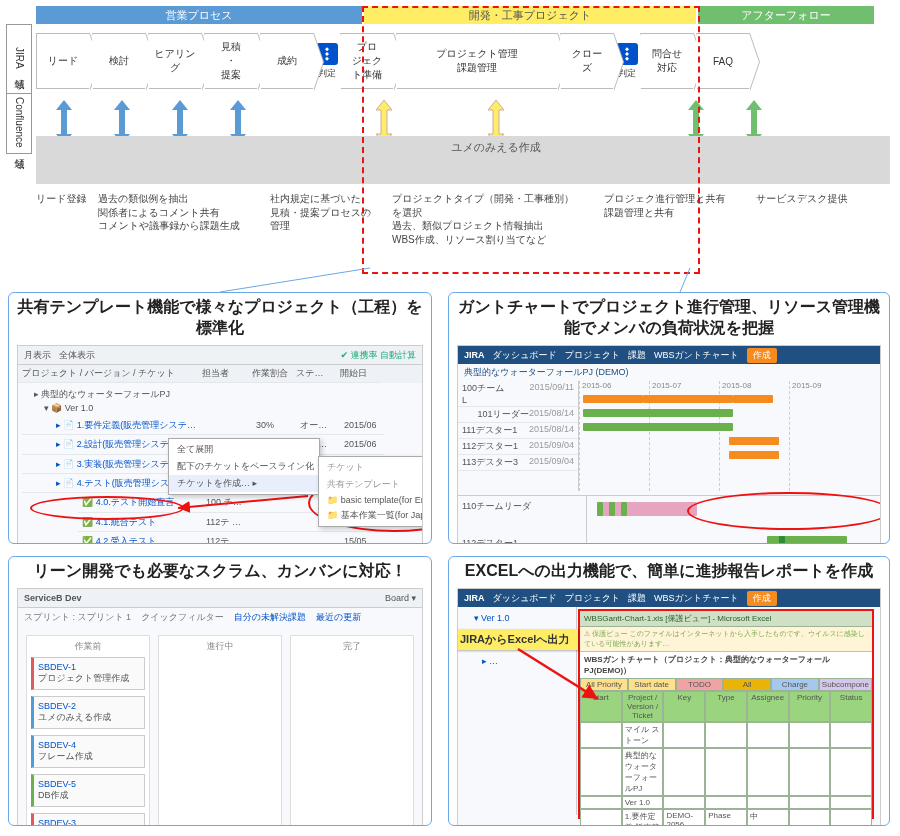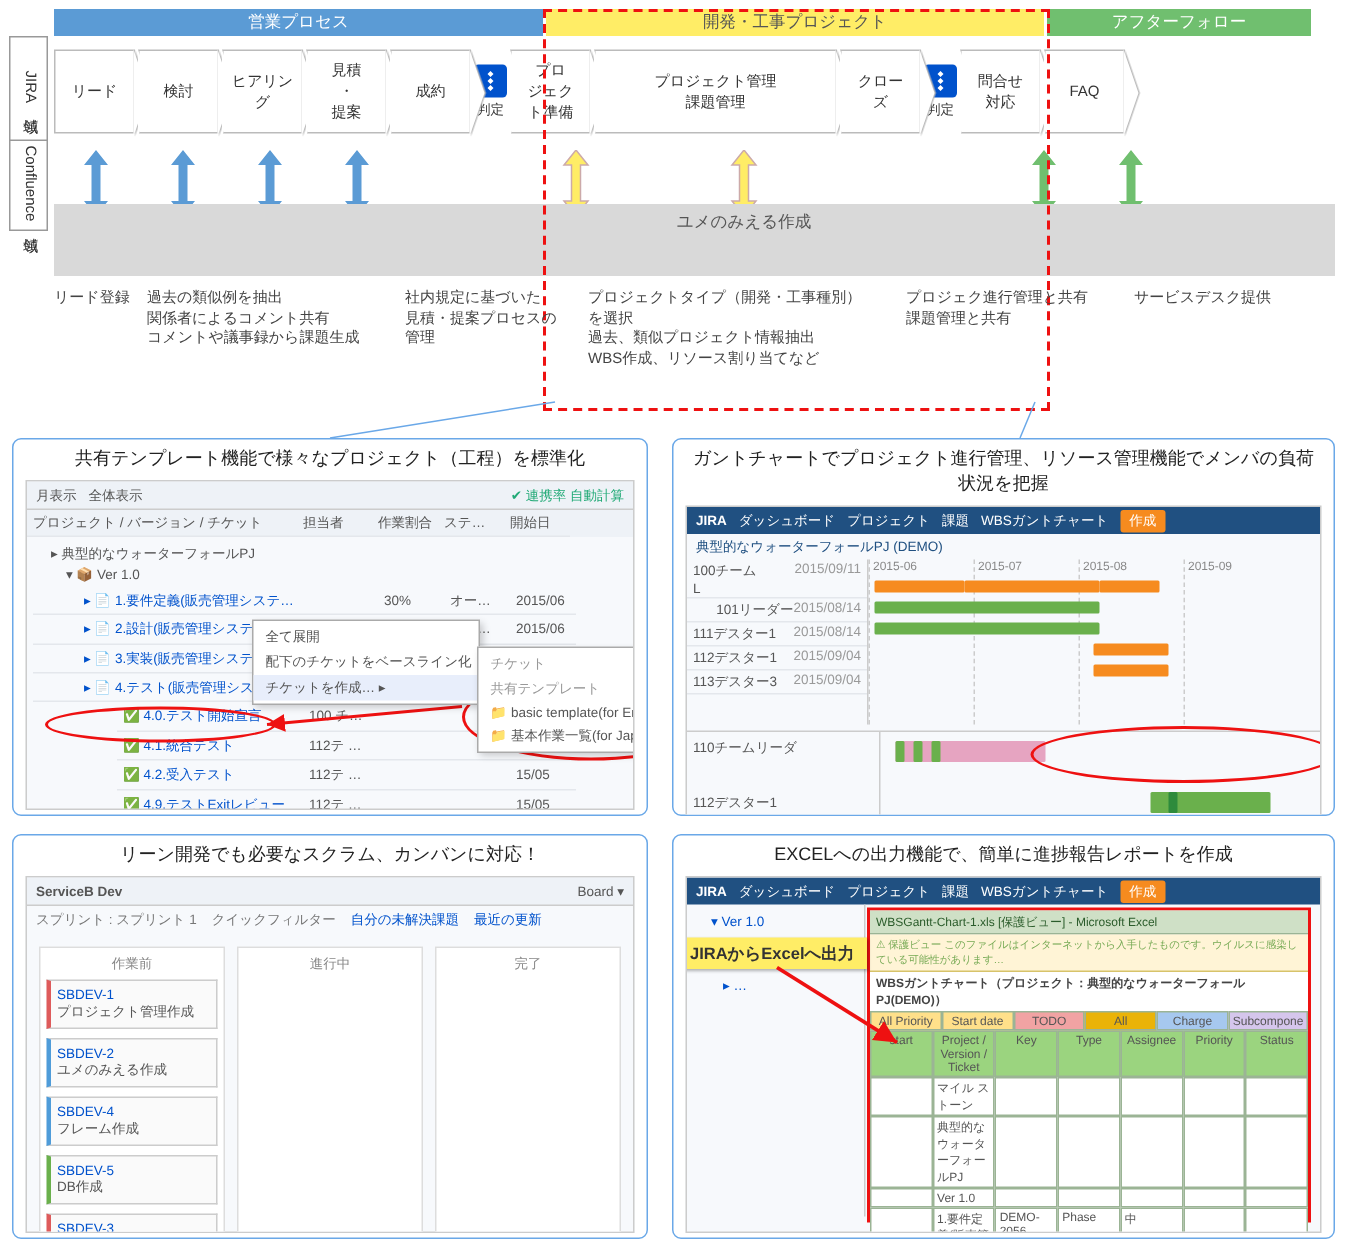--- a/index.html
+++ b/index.html
@@ -30,21 +30,21 @@
 .ud-arrow svg{width:26px;height:44px}
 .arrow-slot{display:flex;justify-content:center;align-items:center}
 .knowledge-band{position:absolute;left:30px;top:130px;width:854px;height:48px;background:#d9d9d9}
 .kn-label{position:absolute;left:390px;top:134px;width:200px;text-align:center;font-size:11px;color:#555}
 .notes{position:absolute;left:30px;top:186px;width:854px;font-size:10px;color:#444;display:flex;gap:12px}
 .notes div{line-height:1.35}
 .red-box{position:absolute;border:2.5px dashed #e11;box-sizing:border-box;pointer-events:none}
 .rb-top{left:356px;top:0;width:338px;height:268px}
 
 .panel{position:absolute;border:1.5px solid #6aa8e8;border-radius:6px;box-sizing:border-box;background:#fff;overflow:hidden}
-.panel h3{margin:4px 8px 6px;font-size:12px;font-weight:normal;color:#222;text-align:center}
+.panel h3{margin:4px 8px 6px;font-size:16px;font-weight:bold;color:#222;text-align:center}
 .p1{left:8px;top:292px;width:424px;height:252px}
 .p2{left:448px;top:292px;width:442px;height:252px}
 .p3{left:8px;top:556px;width:424px;height:270px}
 .p4{left:448px;top:556px;width:442px;height:270px}
 
 .app{margin:0 8px 8px;border:1px solid #ccc;height:calc(100% - 30px);box-sizing:border-box;background:#f7f9fc;position:relative;font-size:9px;color:#555;overflow:hidden}
 .app-header{height:18px;background:#205081;color:#fff;display:flex;align-items:center;gap:8px;padding:0 6px;font-size:9px}
 .app-header.light{background:#eef2f7;color:#555;border-bottom:1px solid #ccc}
 .btn-orange{background:#f68b1f;color:#fff;padding:1px 6px;border-radius:2px;font-size:9px}
 .grid{display:grid;font-size:9px}

